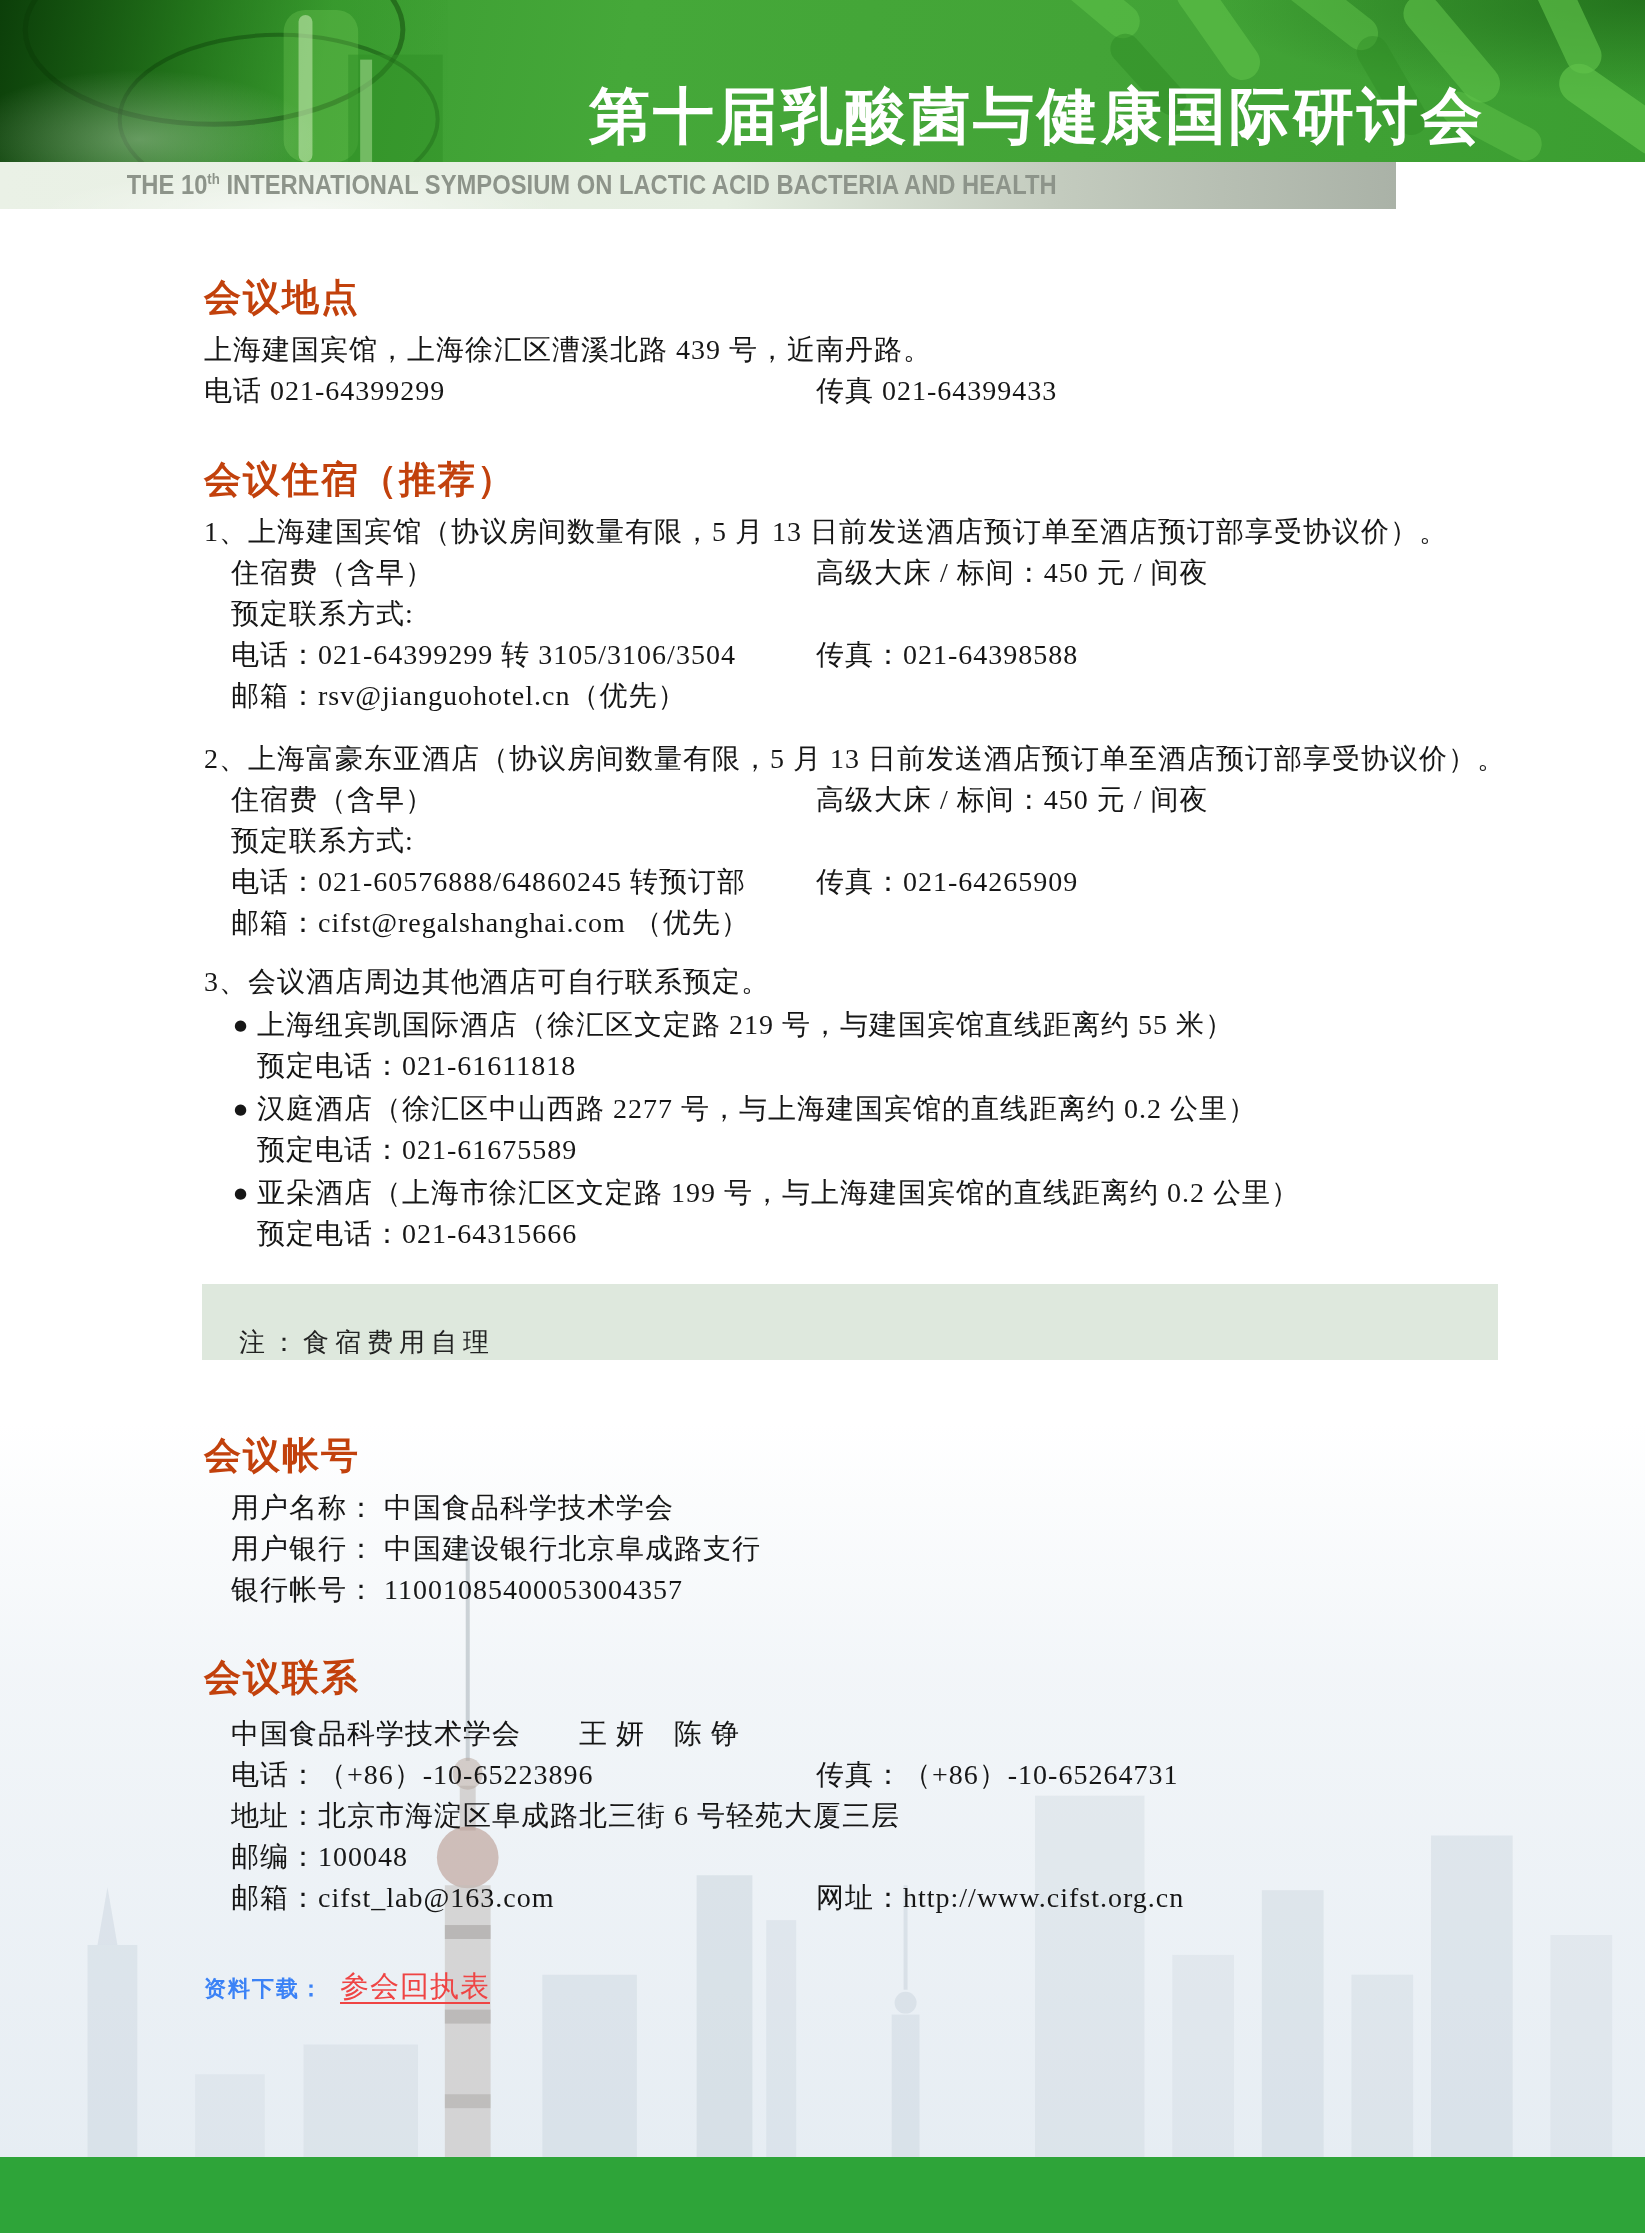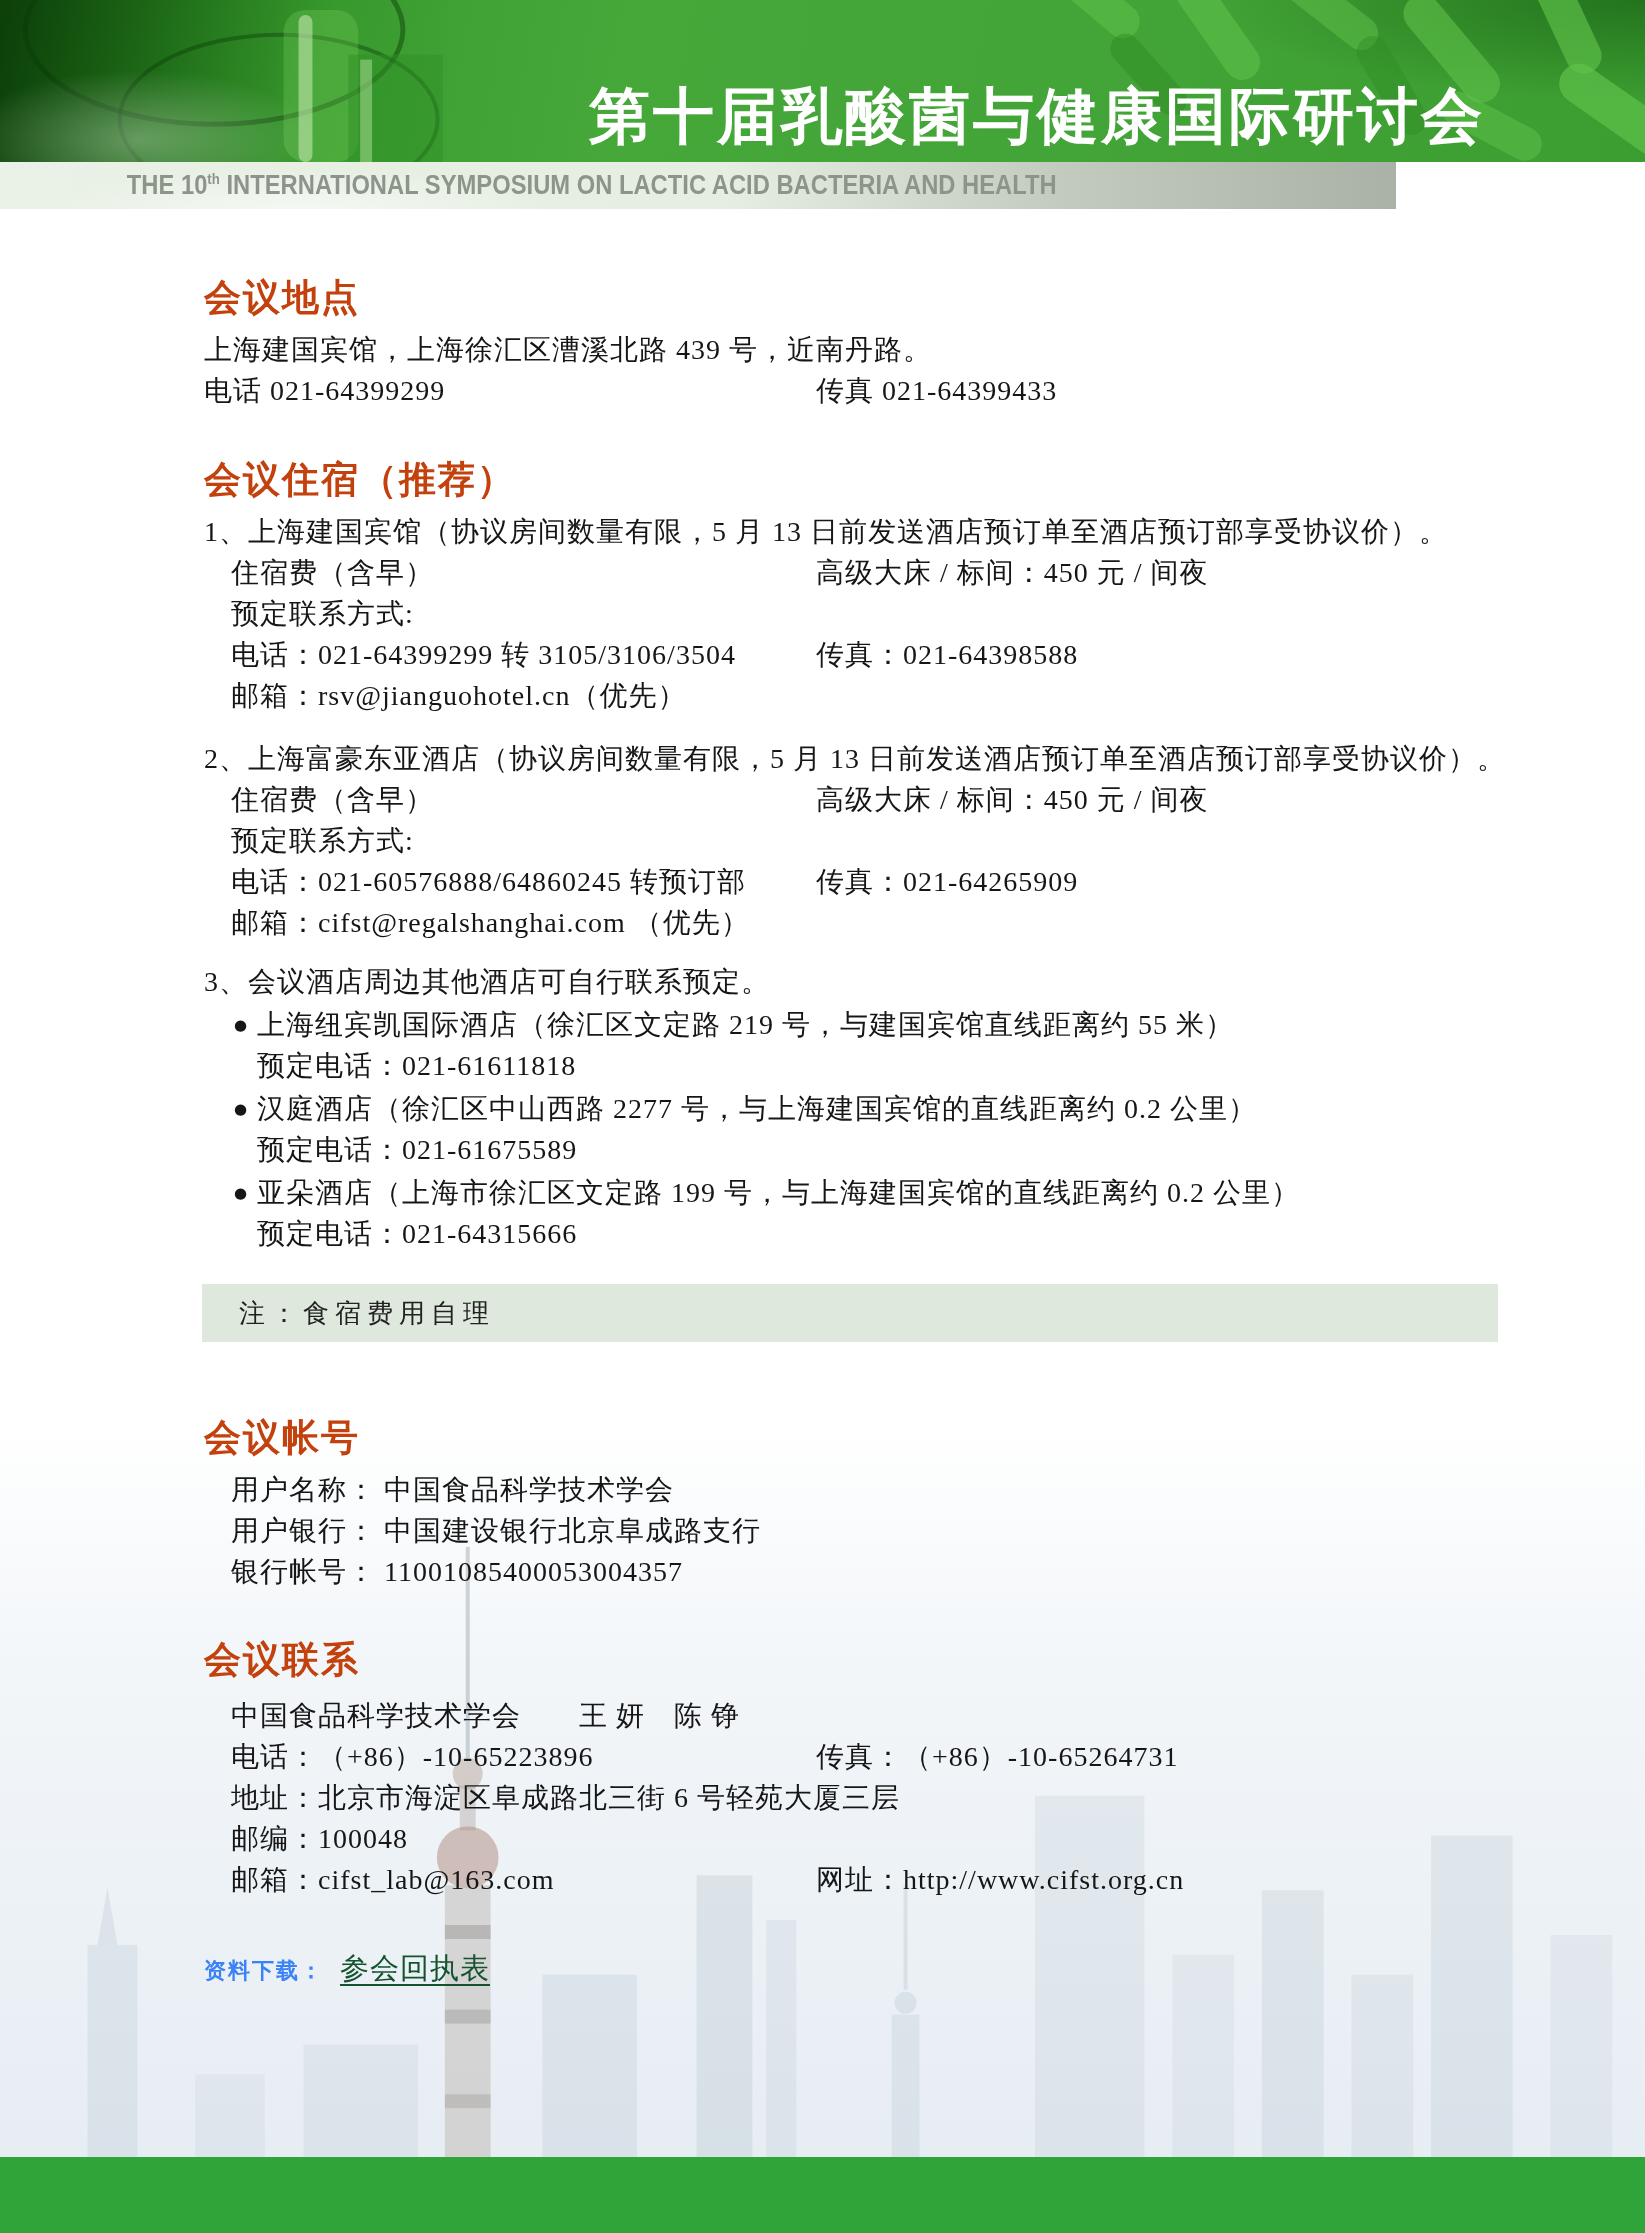--- a/index.html
+++ b/index.html
@@ -48,30 +48,30 @@
   .ind{padding-left:27px;}
   .col2{position:absolute;left:612px;top:0;}
   #venue-addr{margin-top:8px;}
   #lodging-h{margin-top:46px;}
   .hotel-title{margin-top:8px;}
   .hotel2{margin-top:22px;}
   .others-title{margin-top:18px;}
   .bullet-line{padding-left:53px;position:relative;margin-top:2px;}
   .bullet-dot{position:absolute;left:30px;top:1px;font-size:15px;font-family:"DejaVu Sans",sans-serif;}
   .bullet-phone{padding-left:53px;}
-  .note{margin:30px 0 0 -2px;width:1296px;height:58px;background:#dee8dd;
-       display:flex;align-items:center;box-sizing:border-box;padding-left:37px;}
+  .note{margin:30px 0 0 -2px;width:1296px;height:76px;background:#dee8dd;
+       display:flex;align-items:flex-end;box-sizing:border-box;padding-left:37px;}
   .note-text{font-size:26px;letter-spacing:6px;color:#222;}
   #account-h{margin-top:73px;}
   .acc-first{margin-top:8px;}
   #contact-h{margin-top:45px;}
   .org-line{margin-top:12px;}
   .download-row{margin-top:46px;line-height:44px;white-space:nowrap;}
   .dl-label{font-family:"Liberation Sans","DejaVu Sans",sans-serif;font-weight:bold;font-size:22px;color:#3b82f6;letter-spacing:2px;margin-top:12px;}
-  .dl-link{font-size:29px;color:#14532d;text-decoration:underline;text-underline-offset:6px;margin-left:16px;cursor:pointer;}
+  .dl-link{font-size:29px;color:#ef4444;text-decoration:underline;text-underline-offset:6px;margin-left:16px;cursor:pointer;}
 </style>
 </head>
 <body>
 
 <div class="page">
 
   <div class="skywash"></div>
   <svg class="skyline" width="1646" height="650" viewBox="0 0 1654 653">
     <g fill="#b6c4cf">
 

